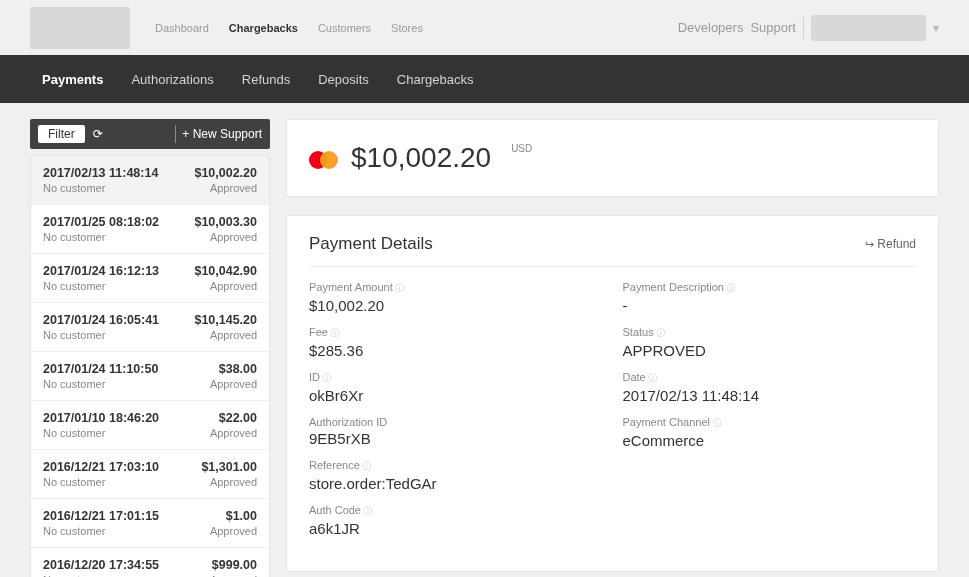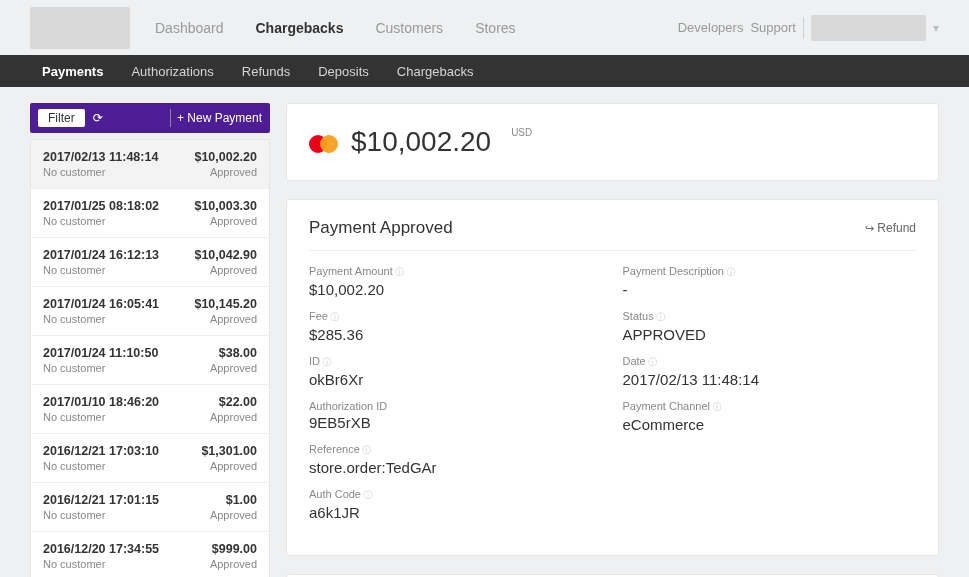--- a/index.html
+++ b/index.html
@@ -1,35 +1,35 @@
 <!DOCTYPE html>
 <html><head>
 <meta charset="utf-8">
 <style>
 * { margin: 0; padding: 0; box-sizing: border-box; }
 body { font-family: -apple-system, BlinkMacSystemFont, "Segoe UI", Helvetica, Arial, sans-serif; background: #eef0f1; width: 969px; height: 577px; overflow: hidden; color: #333; }
 
 .topbar { height: 55px; display: flex; align-items: center; padding: 0 30px 0 30px; }
 .logo-box { width: 100px; height: 42px; background: #d8d8d8; border-radius: 2px; margin-right: 25px; }
-.top-nav { display: flex; gap: 32px; font-size: 14px; color: #9a9a9a; }
+.top-nav { display: flex; gap: 20px; font-size: 11px; color: #9a9a9a; }
 .top-nav .active { color: #333; font-weight: 600; }
 .top-nav a { cursor: pointer; }
 .top-right { margin-left: auto; display: flex; align-items: center; gap: 7px; font-size: 13px; color: #9a9a9a; }
 .top-right .divider { width: 1px; height: 22px; background: #d0d0d0; }
 .org-select { width: 115px; height: 26px; background: #d8d8d8; border-radius: 2px; }
 .chevron { color: #bbb; font-size: 12px; }
 
-.subbar { background: #333; height: 32px; display: flex; align-items: center; padding: 0 42px; gap: 28px; font-size: 13px; color: #d4d4d4; }
+.subbar { background: #333; height: 48px; display: flex; align-items: center; padding: 0 42px; gap: 28px; font-size: 13px; color: #d4d4d4; }
 .subbar .active { color: #fff; font-weight: 600; }
 .subbar a { cursor: pointer; }
 
 .main { display: flex; padding: 16px 30px 0 30px; gap: 16px; }
 
 .left-col { width: 240px; flex-shrink: 0; }
-.list-toolbar { background: #4c1d95; height: 30px; border-radius: 2px; display: flex; align-items: center; padding: 0 8px; }
+.list-toolbar { background: #404040; height: 30px; border-radius: 2px; display: flex; align-items: center; padding: 0 8px; }
 .filter-btn { background: #fff; border-radius: 2px; padding: 2px 10px; font-size: 12px; color: #333; cursor: pointer; }
 .refresh-icon { color: #fff; margin-left: 8px; font-size: 12px; cursor: pointer; }
 .toolbar-spacer { flex: 1; }
 .toolbar-div { width: 1px; height: 18px; background: #8a8a8a; margin: 0 6px; }
 .new-payment { color: #fff; font-size: 12px; cursor: pointer; }
 .new-payment::before { content: "+ "; }
 
 .tx-list { margin-top: 6px; background: #fff; border: 1px solid #e5e5e5; border-radius: 2px; max-height: 480px; overflow: hidden; }
 .tx-item { padding: 10px 12px; border-bottom: 1px solid #eee; cursor: pointer; }
 .tx-item.selected { background: #f3f3f3; }
@@ -87,21 +87,21 @@
     <a>Chargebacks</a>
   </div>
 
 <div class="main">
   <div class="left-col">
     <div class="list-toolbar">
       <span class="filter-btn">Filter</span>
       <span class="refresh-icon">⟳</span>
       <div class="toolbar-spacer"></div>
       <div class="toolbar-div"></div>
-      <span class="new-payment">New Payment</span>
+      <span class="new-payment">New Support</span>
     </div>
     <div class="tx-list" id="txlist">
         <div class="tx-item selected">
           <div class="tx-row1">
             <span>2017/02/13 11:48:14</span>
             <span>$10,002.20</span>
           </div>
           <div class="tx-row2">
             <span>No customer</span>
             <span>Approved</span>
@@ -192,21 +192,21 @@
 
   <div class="right-col">
     <div class="amount-card">
       <div class="mc-logo"></div>
       <span class="amount-big">$10,002.20</span>
       <span class="amount-cur">USD</span>
     </div>
 
     <div class="details-card">
       <div class="card-header">
-        <div class="card-title">Payment Approved</div>
+        <div class="card-title">Payment Details</div>
         <div class="refund-link">Refund</div>
       </div>
       <div class="details-grid">
         <div class="details-col" id="pd-left">
             <div class="field">
               <div class="field-label">Payment Amount</div>
               <div class="field-value">$10,002.20</div>
             </div>
             <div class="field">
               <div class="field-label">Fee</div>

